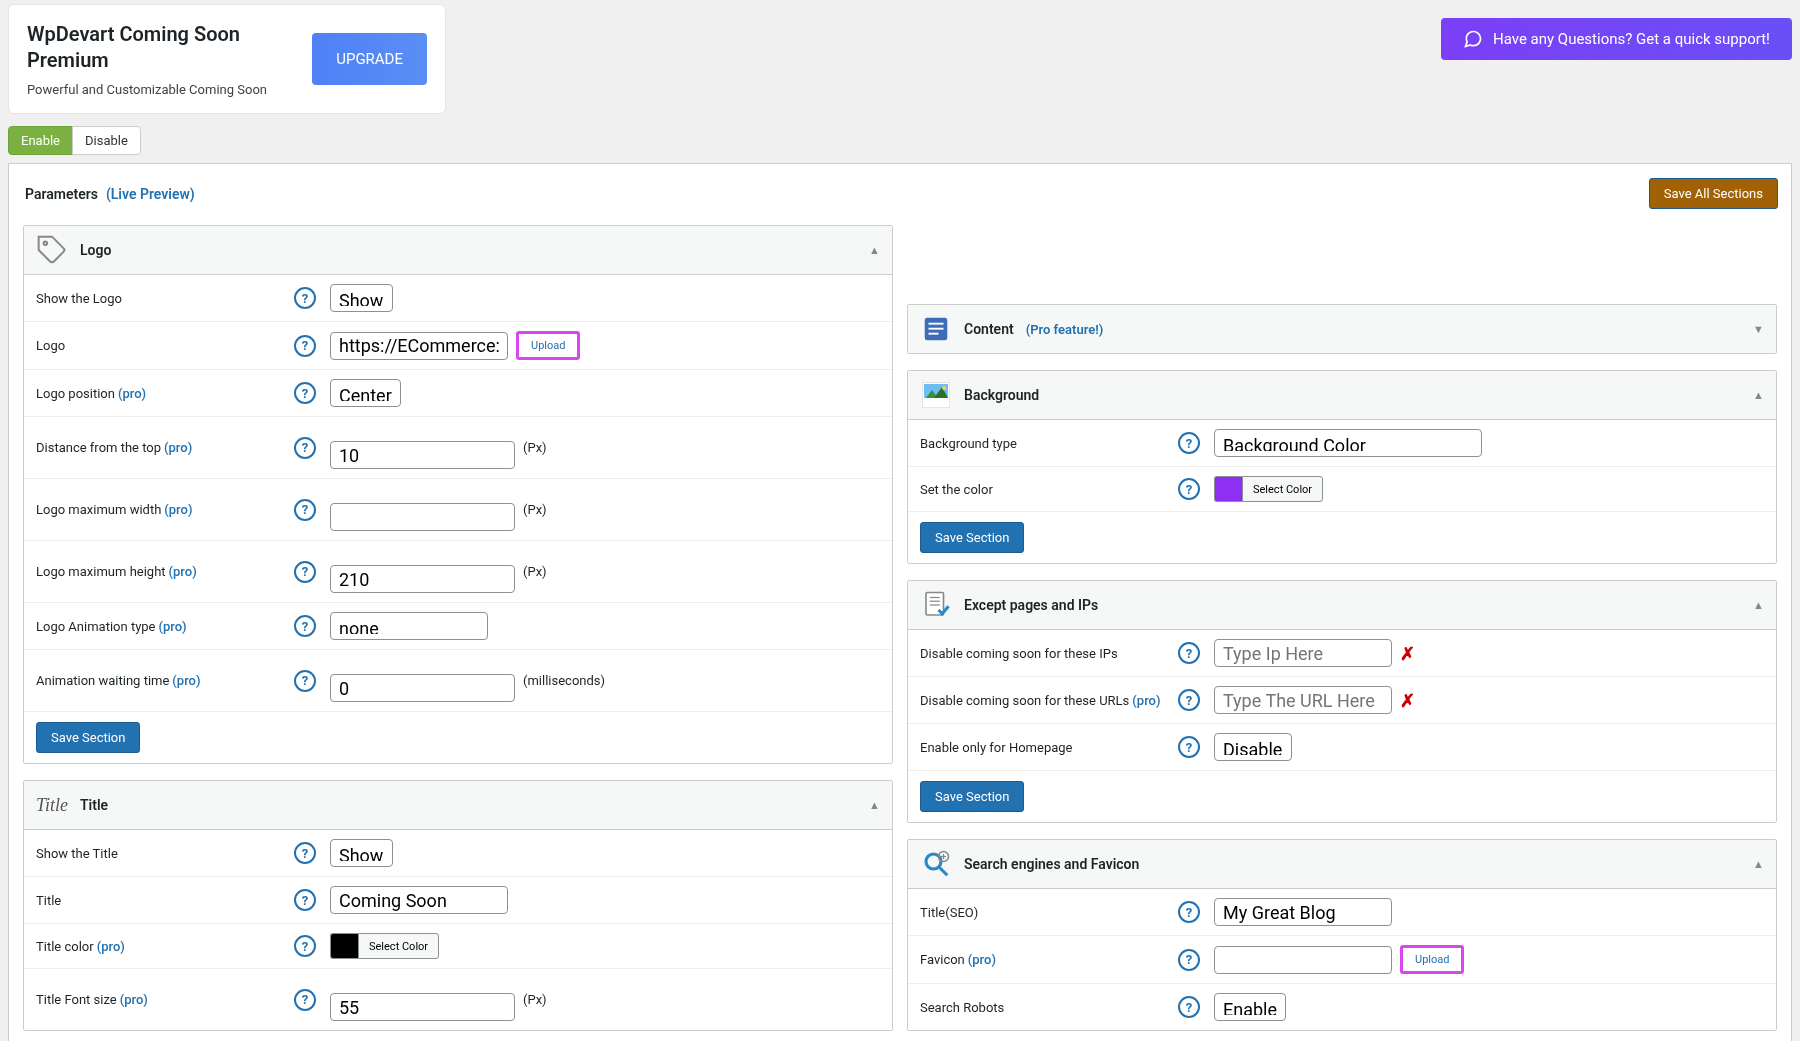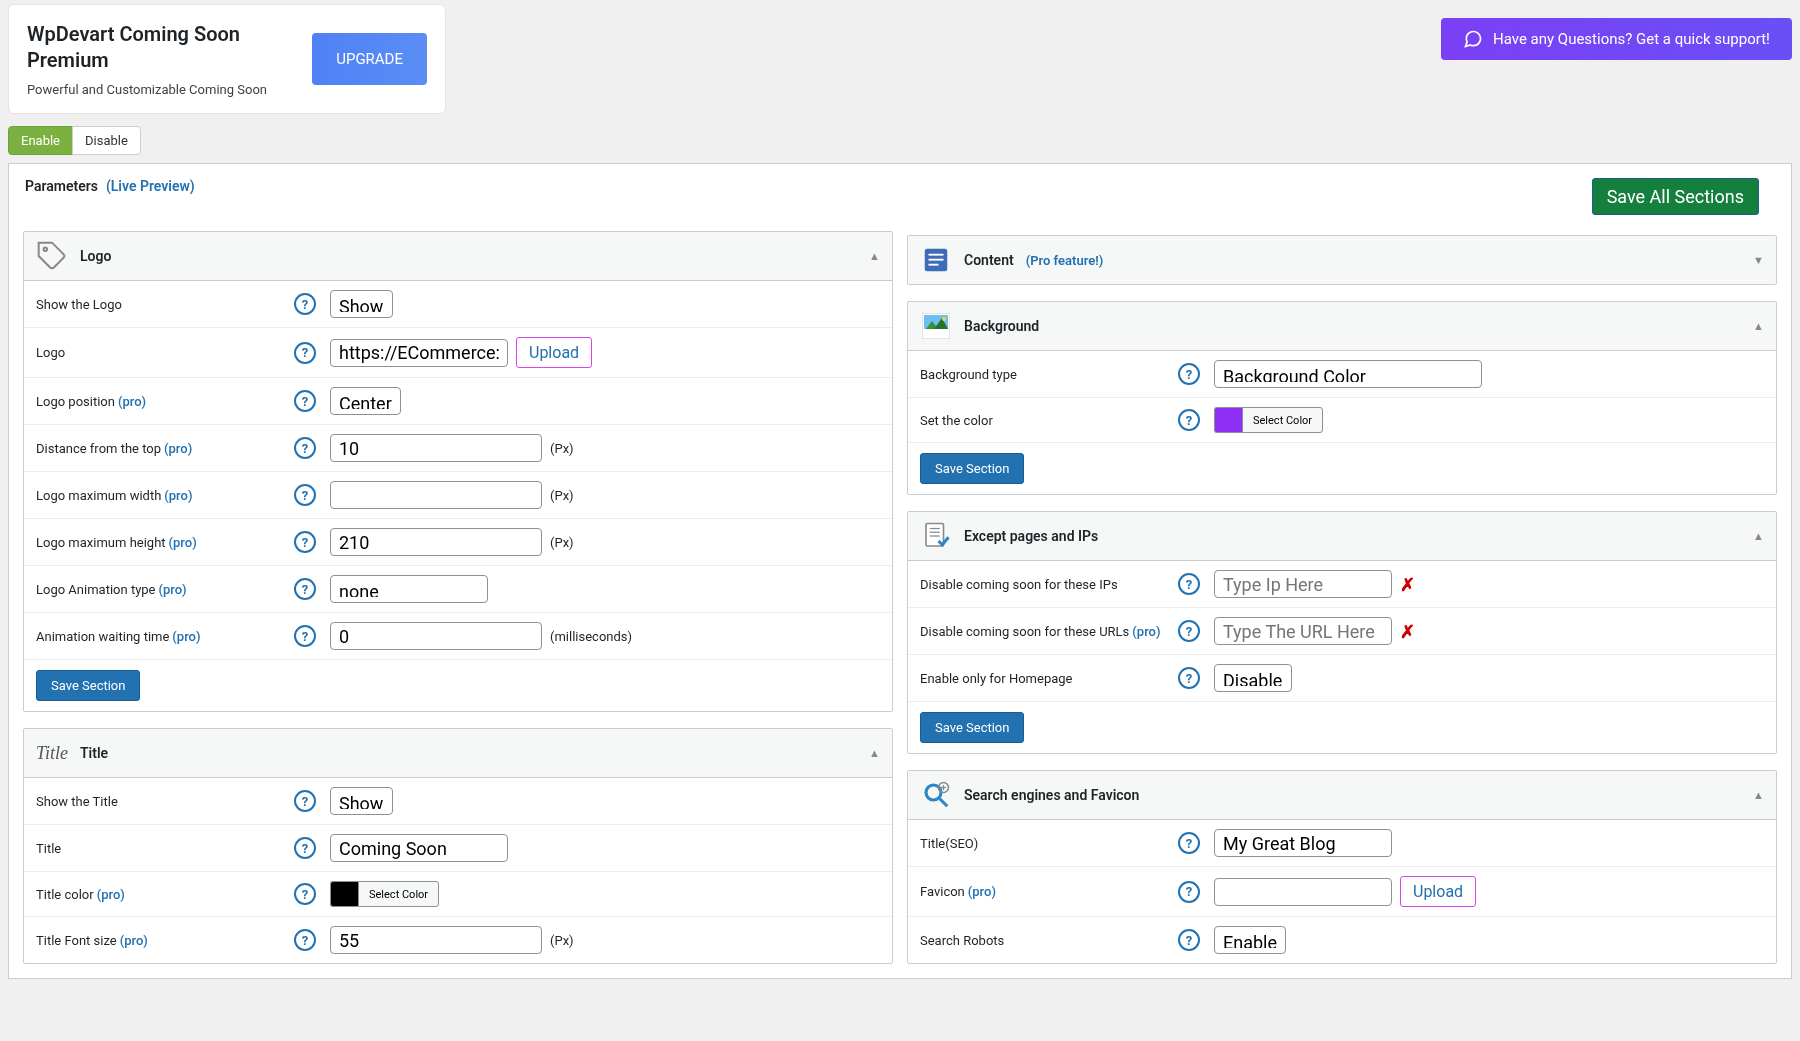--- a/index.html
+++ b/index.html
@@ -13,25 +13,25 @@
 .support-btn { background: linear-gradient(90deg,#7b3ff5,#6a4ff5); color:#fff; border:none; padding: 11px 22px; border-radius:4px; font-size:15px; cursor:pointer; display:flex; align-items:center; gap:10px; margin-top: 14px; }
 .support-btn svg { width:20px; height:20px; }
 
 .toggle-bar { padding: 0 24px 8px 8px; }
 .toggle-btn { display:inline-block; padding: 6px 12px; border:1px solid #ccc; background:#fff; font-size:13px; cursor:pointer; color:#333; }
 .toggle-btn.active { background:#7bb141; border-color:#6ca136; color:#fff; }
 .toggle-btn:first-child { border-radius:4px 0 0 4px; }
 .toggle-btn:last-child { border-radius:0 4px 4px 0; margin-left:-1px; }
 
 .main-panel { background:#fff; border:1px solid #ccc; margin: 0 8px; padding: 0; }
-.panel-header { display:flex; justify-content:space-between; align-items:flex-start; padding: 14px 32px 10px 16px; }
+.panel-header { display:flex; justify-content:space-between; align-items:center; padding: 14px 13px 10px 16px; }
 .panel-header .title-area { display:flex; align-items:center; gap:8px; }
 .panel-header .ptitle { font-weight:600; font-size:14px; }
 .live-link { color:#2271b1; font-weight:600; cursor:pointer; font-size:14px; }
-.save-all { background:#15803d; color:#fff; border:1px solid #1b5c93; padding:7px 14px; border-radius:3px; font-size:18px; cursor:pointer; }
+.save-all { background:#a16207; color:#fff; border:1px solid #1b5c93; padding:7px 14px; border-radius:3px; font-size:13px; cursor:pointer; }
 
 .columns { display:flex; gap:14px; padding: 6px 14px 14px 14px; }
 .col { flex:1; display:flex; flex-direction:column; gap:16px;justify-content:flex-end; }
 
 .section { border:1px solid #ccc; border-radius:2px; }
 .section-header { background:#f6f7f7; border-bottom:1px solid #ccc; padding: 8px 12px; display:flex; align-items:center; gap:12px; cursor:pointer; }
 .section-header .sec-title { font-size:14px; font-weight:600; }
 .section-header .pro { color:#2271b1; font-weight:600; }
 .section-header .chevron { margin-left:auto; color:#888; font-size:11px; }
 .sec-icon { width:32px; height:32px; display:flex; align-items:center; justify-content:center; }
@@ -40,25 +40,25 @@
 .row { display:flex; align-items:center; padding: 9px 12px; border-bottom:1px solid #eee; gap: 8px; }
 .row:last-child { border-bottom:none; }
 .label-cell { width: 250px; font-size:13px; color:#1d2327; display:flex; align-items:center; }
 .label-cell .pro-tag { color:#2271b1; font-weight:500; margin-left:3px; }
 .help-cell { width: 28px; }
 .help-icon { width:22px; height:22px; border-radius:50%; border:2px solid #2271b1; color:#2271b1; display:flex; align-items:center; justify-content:center; font-weight:700; font-size:13px; cursor:help; }
 .ctrl-cell { flex:1; display:flex; align-items:center; gap:8px; }
 
 input[type=text].tin, select.sel { border:1px solid #8c8f94; border-radius:4px; padding: 5px 8px; font-size:18px; background:#fff; height:28px; }
 .tin-wide { width:178px; }
-.tin-num { width:212px; text-align:left; }
+.tin-num { width:185px; text-align:left;margin-top:15px; }
 .sel { padding-right: 26px; appearance: none; background-image: linear-gradient(45deg, transparent 50%, #333 50%), linear-gradient(135deg, #333 50%, transparent 50%); background-position: calc(100% - 14px) 12px, calc(100% - 10px) 12px; background-size: 4px 4px, 4px 4px; background-repeat: no-repeat; }
 .suffix { font-size:13px; color:#1d2327; }
 
-.btn-outline { background:#fff; border:1px solid #d946ef; color:#2271b1; padding:5px 12px; border-radius:3px; font-size:16px; cursor:pointer; }
+.btn-outline { background:#fff; border:3px solid #d946ef; color:#2271b1; padding:5px 12px; border-radius:3px; font-size:11px; cursor:pointer; }
 .btn-primary { background:#2271b1; color:#fff; border:1px solid #1b5c93; padding:7px 14px; border-radius:3px; font-size:13px; cursor:pointer; }
 .footer-row { padding: 10px 12px; }
 .color-picker { display:flex; align-items:stretch; }
 .color-picker .swatch { width:28px; height:26px; border-radius:3px 0 0 3px; border:1px solid #8c8f94; border-right:none; }
 .color-picker .scbtn { border:1px solid #8c8f94; border-radius:0 3px 3px 0; background:#f6f7f7; padding:0 10px; font-size:11px; cursor:pointer; }
 
 .del-icon { color:#cc0000; font-size:18px; cursor:pointer; font-weight:bold; }
 </style>
 </head>
 <body>

